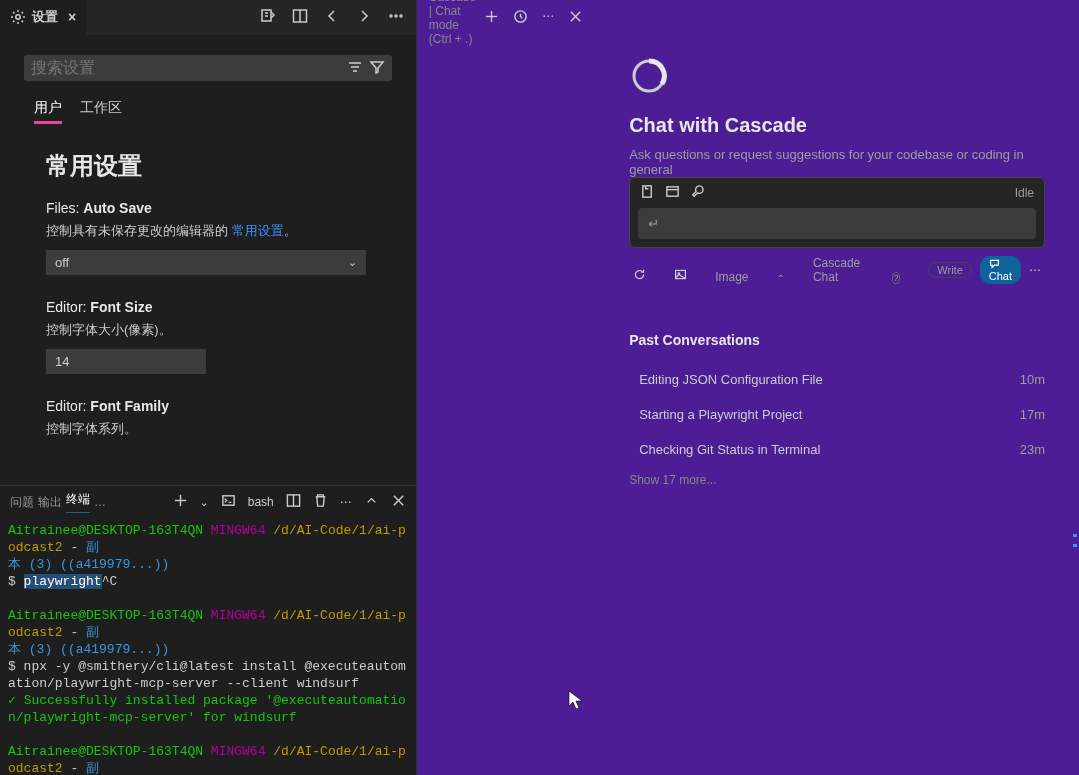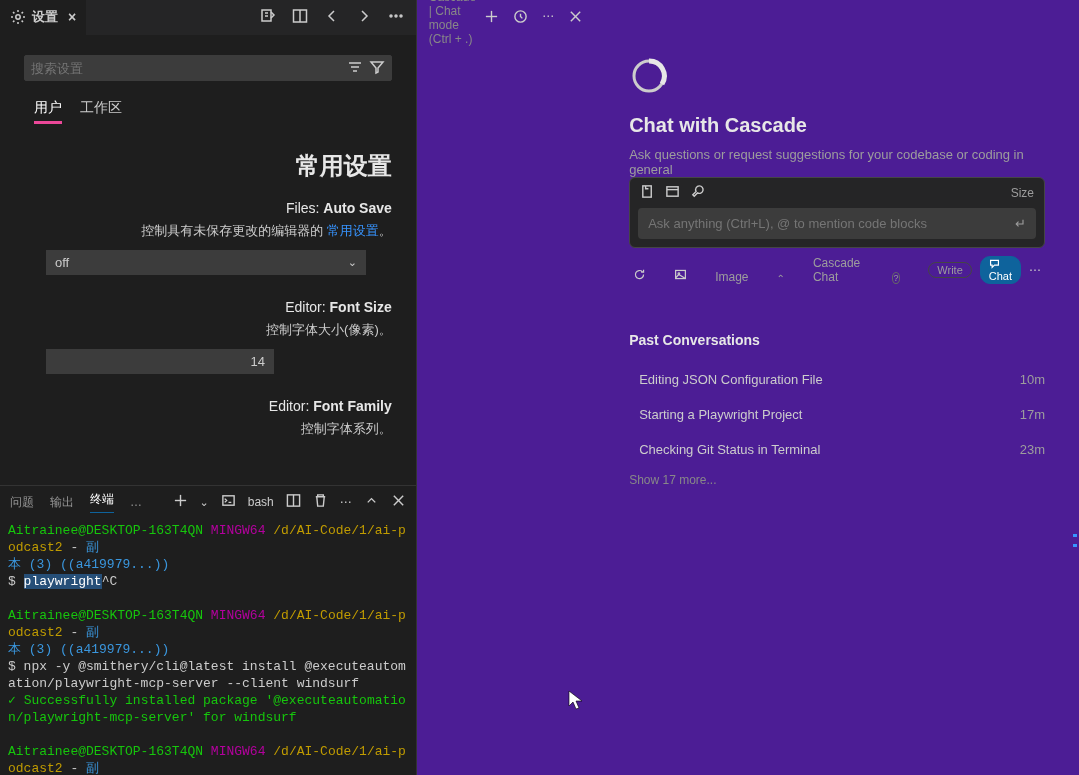--- a/index.html
+++ b/index.html
@@ -21,37 +21,37 @@
 .tab { height: 35px; display: flex; align-items: center; padding: 0 10px; background: #1e1e1e; gap: 6px; font-size: 13px; border-bottom:1px solid #1e1e1e;}
 .tab .tab-label { color: #ccc; }
 .tab .close-x { color: #ccc; font-size: 14px; cursor:pointer; margin-left:4px;}
 .tab-actions { margin-left: auto; display: flex; gap: 16px; padding-right: 12px; color: #ccc; }
 .tab-actions svg { width:16px;height:16px; }
 .icon { display:inline-flex; }
 
 
 .settings-body { flex: 1; padding: 20px 24px 0 24px; overflow: hidden; display:flex; flex-direction:column; gap:12px;}
 .search-settings { display:flex; align-items:center; background:#3c3c3c; border:1px solid #3c3c3c; border-radius:2px; height:26px; padding:0 6px; }
-.search-settings input { flex:1; background:transparent; border:none; outline:none; color:#f9a8d4; font-size:13px; }
+.search-settings input { flex:1; background:transparent; border:none; outline:none; color:#f9a8d4; font-size:16px; }
 .scope-tabs { display:flex; gap:18px; padding:6px 10px 6px 10px; color:#ccc; font-size:14px;}
 .scope-tabs .active { border-bottom:3px solid #ec4899; padding-bottom:4px; color:#fff;}
-.settings-scroll { flex:1; overflow:hidden; padding:0 0 0 22px;text-align:right; }
+.settings-scroll { flex:1; overflow:hidden; padding:0 0 0 22px; }
 .section-title { font-size:24px; font-weight:600; color:#e7e7e7; margin:8px 0 18px 0;}
 .setting-item { margin-bottom:24px; }
 .setting-name { font-size:14px; color:#e7e7e7; }
 .setting-name .bold { font-weight:600; }
 .setting-desc { font-size:13px; color:#ccc; margin-top:6px; }
 .setting-desc a { color:#3794ff; text-decoration:none; }
 .select-box { margin-top:10px; background:#3c3c3c; border:1px solid #3c3c3c; padding:4px 8px; width:320px; display:flex; justify-content:space-between; align-items:center; font-size:13px; cursor:pointer;}
-.number-box { margin-top:10px; background:#3c3c3c; border:1px solid #3c3c3c; padding:4px 8px; width:228px; font-size:13px; color:#ccc;}
+.number-box { margin-top:10px; background:#3c3c3c; border:1px solid #3c3c3c; padding:4px 8px; width:160px; font-size:13px; color:#ccc;}
 .chev { font-size:11px; color:#ccc;}
 
 
 .panel { height: 290px; border-top:1px solid #333; display:flex; flex-direction:column;}
-.panel-tabs { height:32px; display:flex; align-items:center; padding:0 10px; gap:16px; color:#969696; font-size:12px; }
+.panel-tabs { height:32px; display:flex; align-items:center; padding:0 10px; gap:4px; color:#969696; font-size:12px; }
 .panel-tabs .ptab { cursor:pointer; }
 .panel-tabs .ptab.active { color:#fff; border-bottom:1px solid #0e639c; padding-bottom:4px; }
 .panel-tabs .right { margin-left:auto; display:flex; gap:12px; align-items:center; color:#ccc;}
 .panel-tabs .right svg{width:15px;height:15px;}
 .terminal { flex:1; font-family:"Consolas","Courier New",monospace; font-size:13px; line-height:17px; padding:4px 8px; overflow:hidden; white-space:pre-wrap; word-break:break-all;}
 .t-green{color:#16c60c;}
 .t-purple{color:#b4009e;}
 .t-yellow{color:#c19c00;}
 .t-cyan{color:#3a96dd;}
 .t-white{color:#cccccc;}
@@ -265,24 +265,23 @@
               <rect x="3" y="2" width="9" height="12"></rect>
               <path d="M6 2v3h3"></path>
             </svg></span>
         <span><svg class="svgico" viewBox="0 0 16 16">
               <rect x="2" y="3" width="12" height="10"></rect>
               <line x1="2" y1="6" x2="14" y2="6"></line>
             </svg></span>
         <span><svg class="svgico" viewBox="0 0 16 16">
               <path d="M10 2a4 4 0 0 0-3.5 6L3 11.5 4.5 13 8 9.5A4 4 0 1 0 10 2z"></path>
             </svg></span>
-        <span class="idle">Size</span>
+        <span class="idle">Idle</span>
       </div>
       <div class="casc-input">
-        <input placeholder="Ask anything (Ctrl+L), @ to mention code blocks" style="">
         <span class="enter">↵</span>
       </div>
     </div>
     <div class="casc-footer">
       <span><svg class="svgico" viewBox="0 0 16 16" style="width:13px;height:13px;">
             <path d="M13 8a5 5 0 1 1-1.5-3.5M13 2v3h-3"></path>
           </svg></span>
       <span><svg class="svgico" viewBox="0 0 16 16" style="width:13px;height:13px;">
             <rect x="2" y="3" width="12" height="10"></rect>
             <circle cx="6" cy="7" r="1"></circle>

